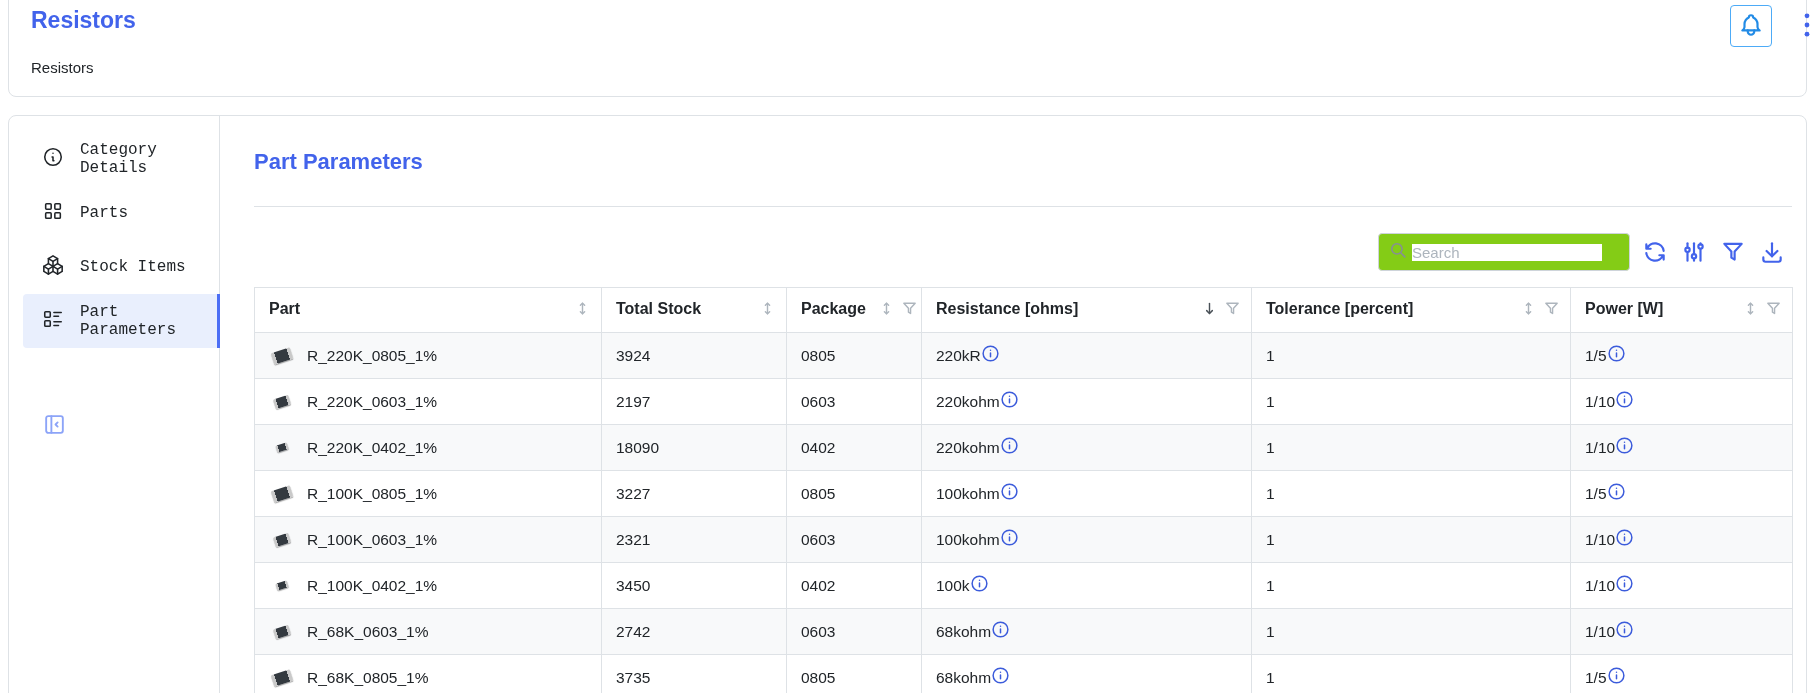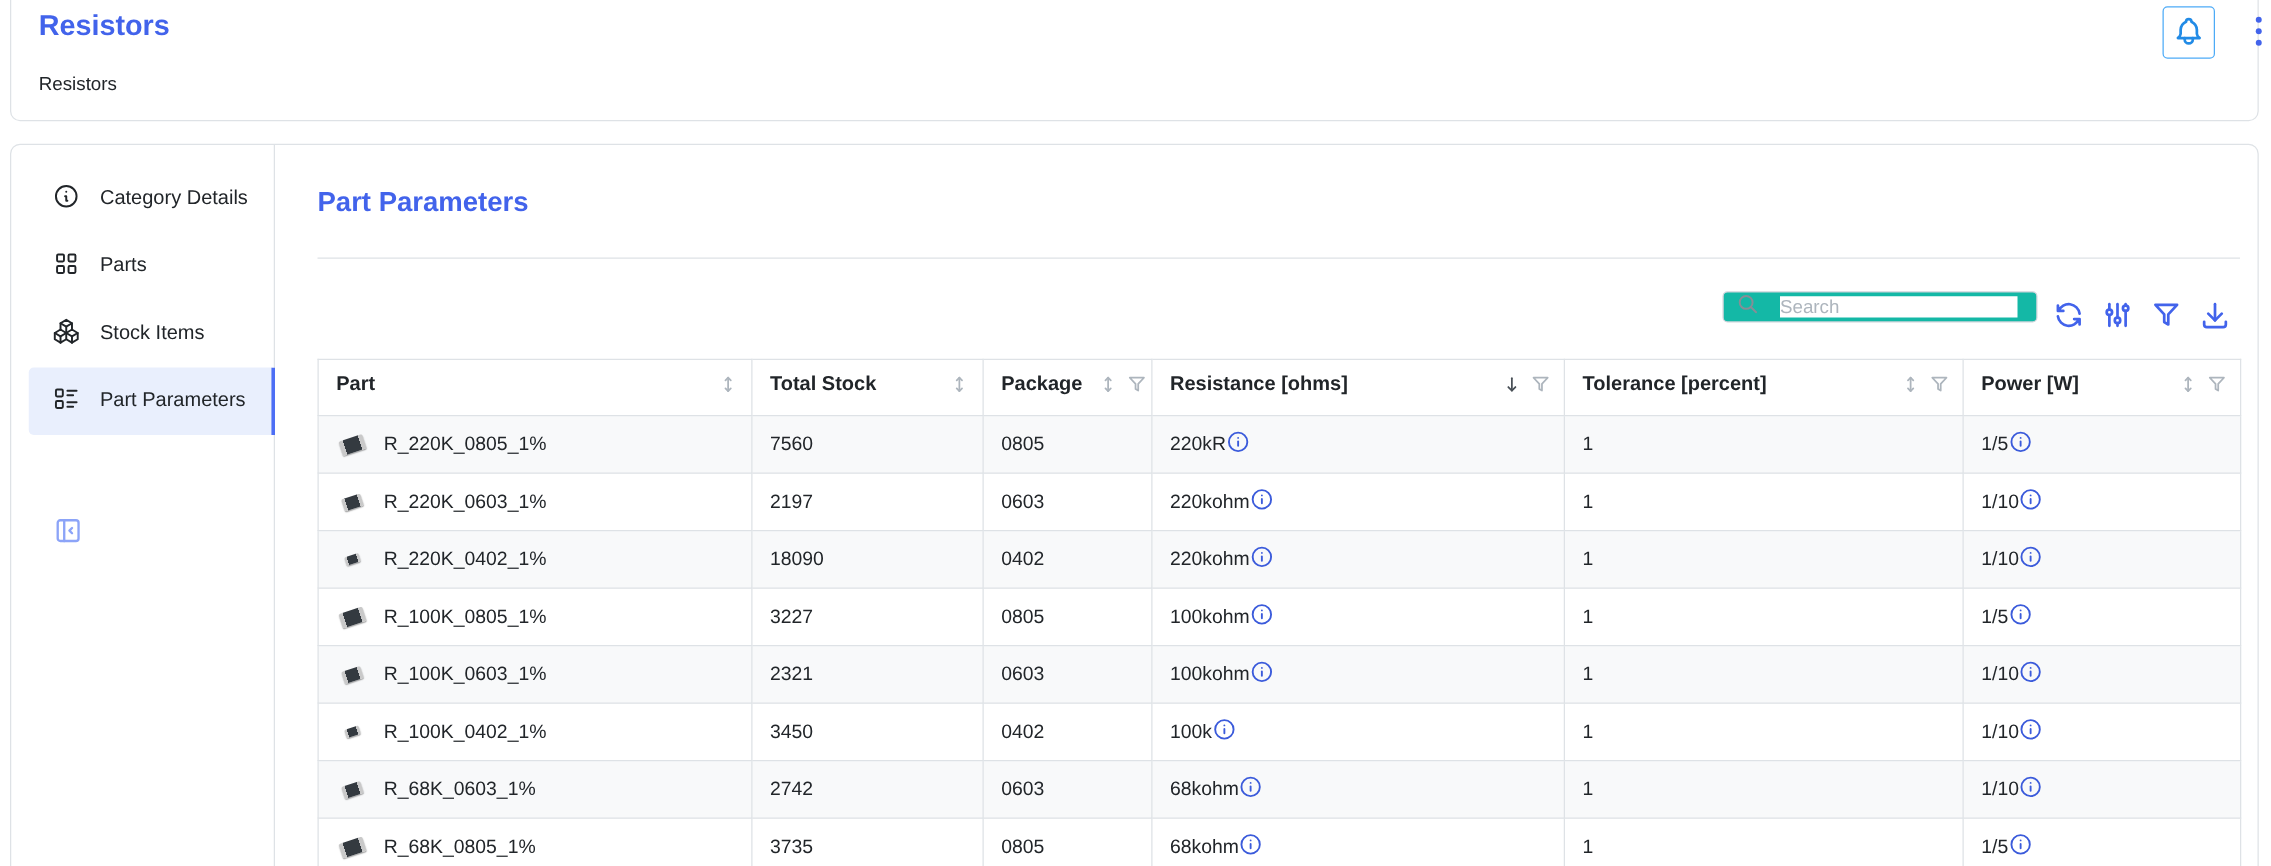--- a/index.html
+++ b/index.html
@@ -19,33 +19,33 @@
     display:flex; align-items:center; justify-content:center; background:none; border:none; cursor:pointer; }
 
   
   .main-card { position:absolute; left:8px; top:115px; width:1799px; height:600px;
     border:1px solid #dee2e6; border-radius:8px; background:#fff; }
 
   
   .sidebar { position:absolute; left:0; top:0; width:211px; height:578px;
     border-right:1px solid #dee2e6; padding-top:16px; }
   .nav-item { display:flex; align-items:center; height:54px; margin-left:14px; width:197px;
-    padding-left:19px; gap:16px; font-size:16px; color:#212529; cursor:pointer; border-radius:4px; }
+    padding-left:19px; gap:16px; font-size:16px; color:#212529; cursor:pointer; border-radius:4px;font-family:Liberation Mono, monospace; }
   .nav-item.active { background:#e9effd; border-right:3px solid #4c6ef5; border-radius:4px 0 0 4px; }
   .nav-item svg { flex:0 0 auto; }
   .collapse-btn { position:absolute; left:32px; top:296px; width:26px; height:26px;
     background:none; border:none; cursor:pointer; padding:0; }
 
   
   .panel { position:absolute; left:245px; top:0; width:1546px; height:578px; }
   .panel-title { position:absolute; left:0; top:33px; font-size:22px; font-weight:bold; color:#4263eb; }
   .panel-divider { position:absolute; left:0; top:90px; width:1538px; border-top:1px solid #dee2e6; }
 
-  .search-box { position:absolute; left:1124px; top:117px; width:252px; height:25px;
-    border:1px solid #ced4da; border-radius:4px; display:flex; align-items:center; padding-left:10px; gap:16px; background:#14b8a6; }
+  .search-box { position:absolute; left:1124px; top:117px; width:252px; height:38px;
+    border:1px solid #ced4da; border-radius:4px; display:flex; align-items:center; padding-left:10px; gap:4px; background:#84cc16; }
   .search-box input { border:none; outline:none; font-size:15px; width:190px;
     font-family:"Liberation Sans","DejaVu Sans",sans-serif; color:#212529; }
   .search-box input::placeholder { color:#adb5bd; }
   .toolbar-icons { position:absolute; left:1388px; top:123px; display:flex; gap:13px; }
   .tool-btn { width:26px; height:26px; background:none; border:none; padding:0; cursor:pointer; }
 
   
   .tbl-wrap { position:absolute; left:0; top:171px; width:1538px; }
   table { border-collapse:collapse; width:1538px; table-layout:fixed; }
   th, td { border:1px solid #dee2e6; }
@@ -335,21 +335,21 @@
               <tr class="stripe">
     <td>
       <div class="cell">
         <span class="thumbwrap">
                       <span class="chip chip-0805"></span>
                     </span>
         <span>R_220K_0805_1%</span>
       </div>
     </td>
     <td>
-                  <div class="cell">7560</div>
+                  <div class="cell">3924</div>
                 </td>
     <td>
                   <div class="cell">0805</div>
                 </td>
     <td>
       <div class="cell-split">
         <span>220kR</span>
         <span>
           <svg width="19" height="19" viewBox="0 0 24 24" fill="none" stroke="#3b5bdb" stroke-width="1.9" stroke-linecap="round">
             <circle cx="12" cy="12" r="9.3"></circle>

